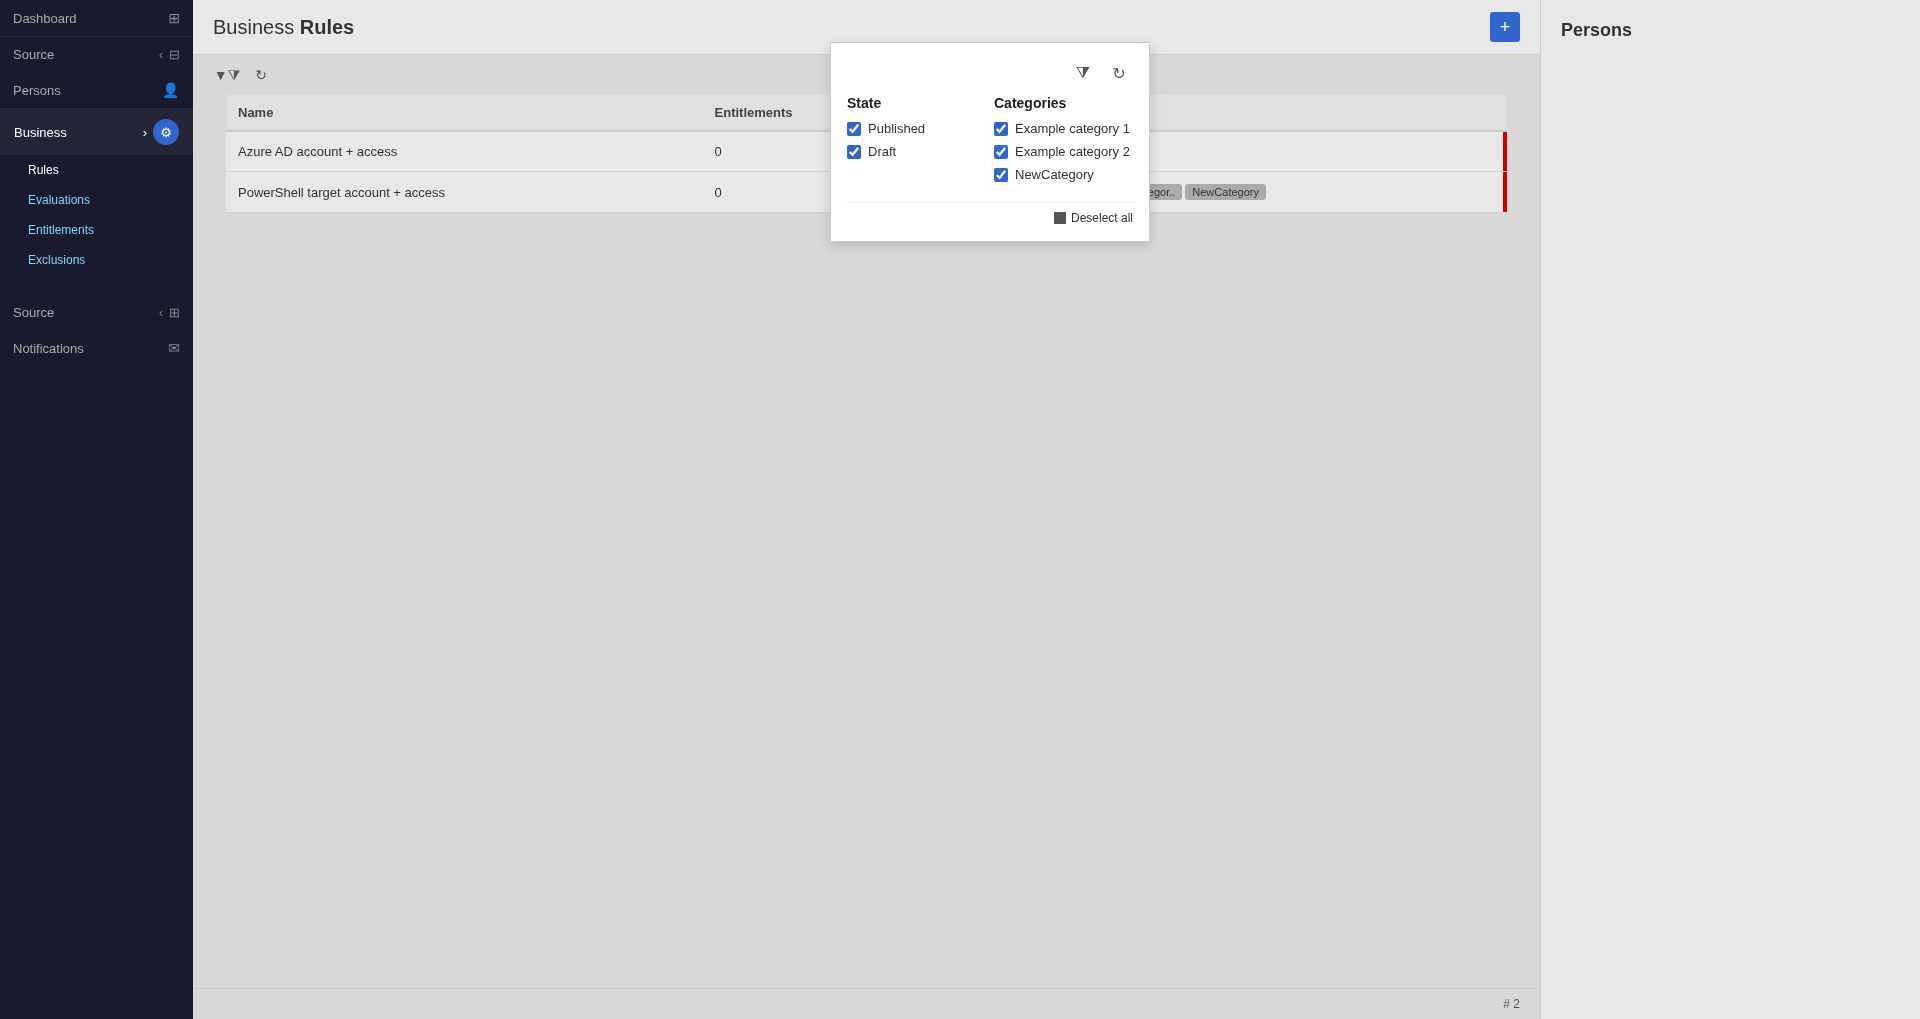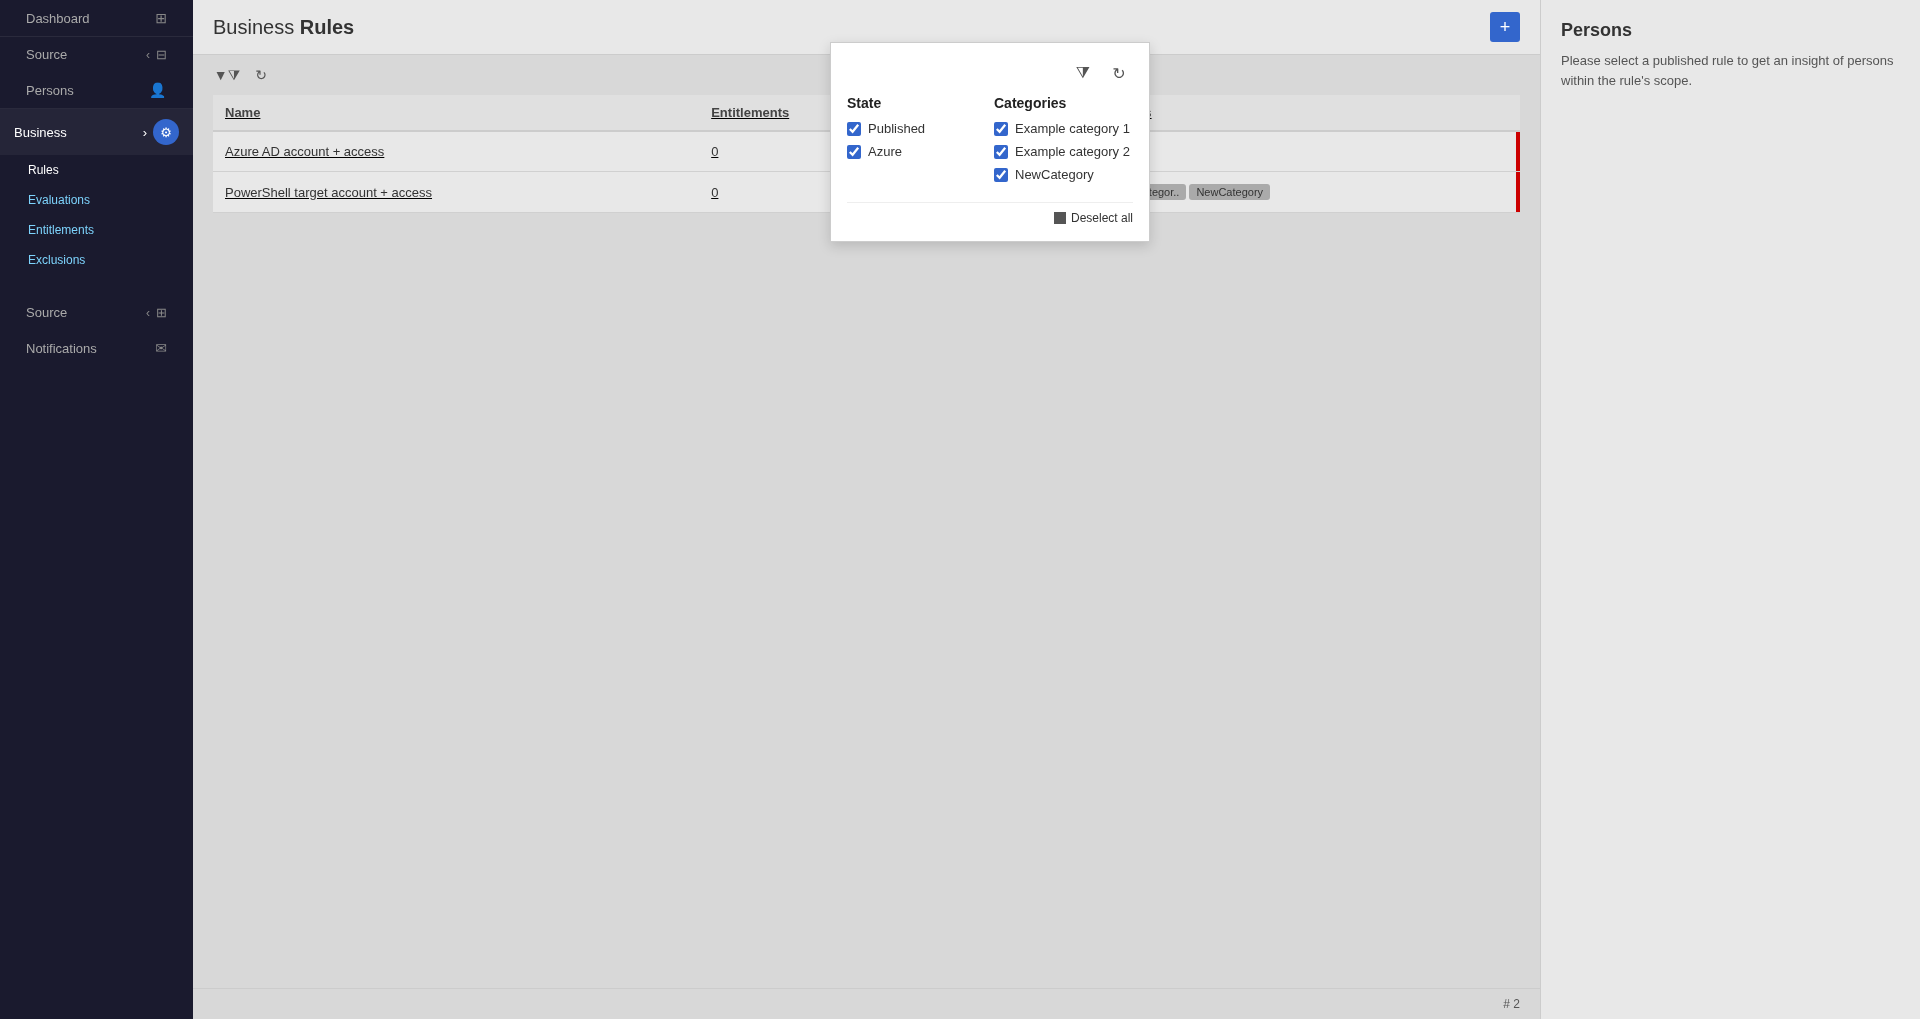--- a/index.html
+++ b/index.html
@@ -13,21 +13,21 @@
       display: flex;
       flex-direction: column;
       flex-shrink: 0;
       height: 100vh;
       overflow-y: auto;
     }
     .sidebar-item {
       display: flex;
       align-items: center;
       justify-content: space-between;
-      padding: 10px 26px;
+      padding: 10px 13px;
       cursor: pointer;
       color: #aaa;
       font-size: 13px;
     }
     .sidebar-item .label { flex: 1; }
     .sidebar-item .icon { font-size: 14px; color: #888; }
     .sidebar-item .icon-right { font-size: 12px; color: #888; }
 
     .sidebar-section {
       border-top: 1px solid rgba(255,255,255,0.07);
@@ -102,22 +102,21 @@
       border-radius: 3px;
       background: #fff;
       font-size: 13px;
       color: #555;
     }
 
     .table-container {
       flex: 1;
       overflow-y: auto;
       background: #d8d8d8;
-      padding: 0 20px;
-      text-decoration: underline;
+      padding: 0 33px;
     }
 
     table {
       width: 100%;
       border-collapse: collapse;
       background: #e8e8e8;
     }
     thead tr {
       border-bottom: 2px solid #ccc;
     }
@@ -397,21 +396,21 @@
 
     <div class="filter-columns">
       <div class="filter-col">
         <div class="filter-col-title">State</div>
         <label class="filter-item">
           <input type="checkbox" checked="" style="">
           <span>Published</span>
         </label>
         <label class="filter-item">
           <input type="checkbox" checked="" style="">
-          <span>Azure</span>
+          <span>Draft</span>
         </label>
       </div>
 
       <div class="filter-col">
         <div class="filter-col-title">Categories</div>
         <label class="filter-item">
           <input type="checkbox" checked="" style="">
           <span>Example category 1</span>
         </label>
         <label class="filter-item">
@@ -430,14 +429,13 @@
         <span class="deselect-square"></span>
         <span>Deselect all</span>
       </button>
     </div>
   </div>
 
 </div>
 
 <div class="right-panel">
   <div class="right-panel-title">Persons</div>
-  <div class="right-panel-desc">Please select a published rule to get an insight of persons within the rule's scope.</div>
 </div>
 
 </body></html>

